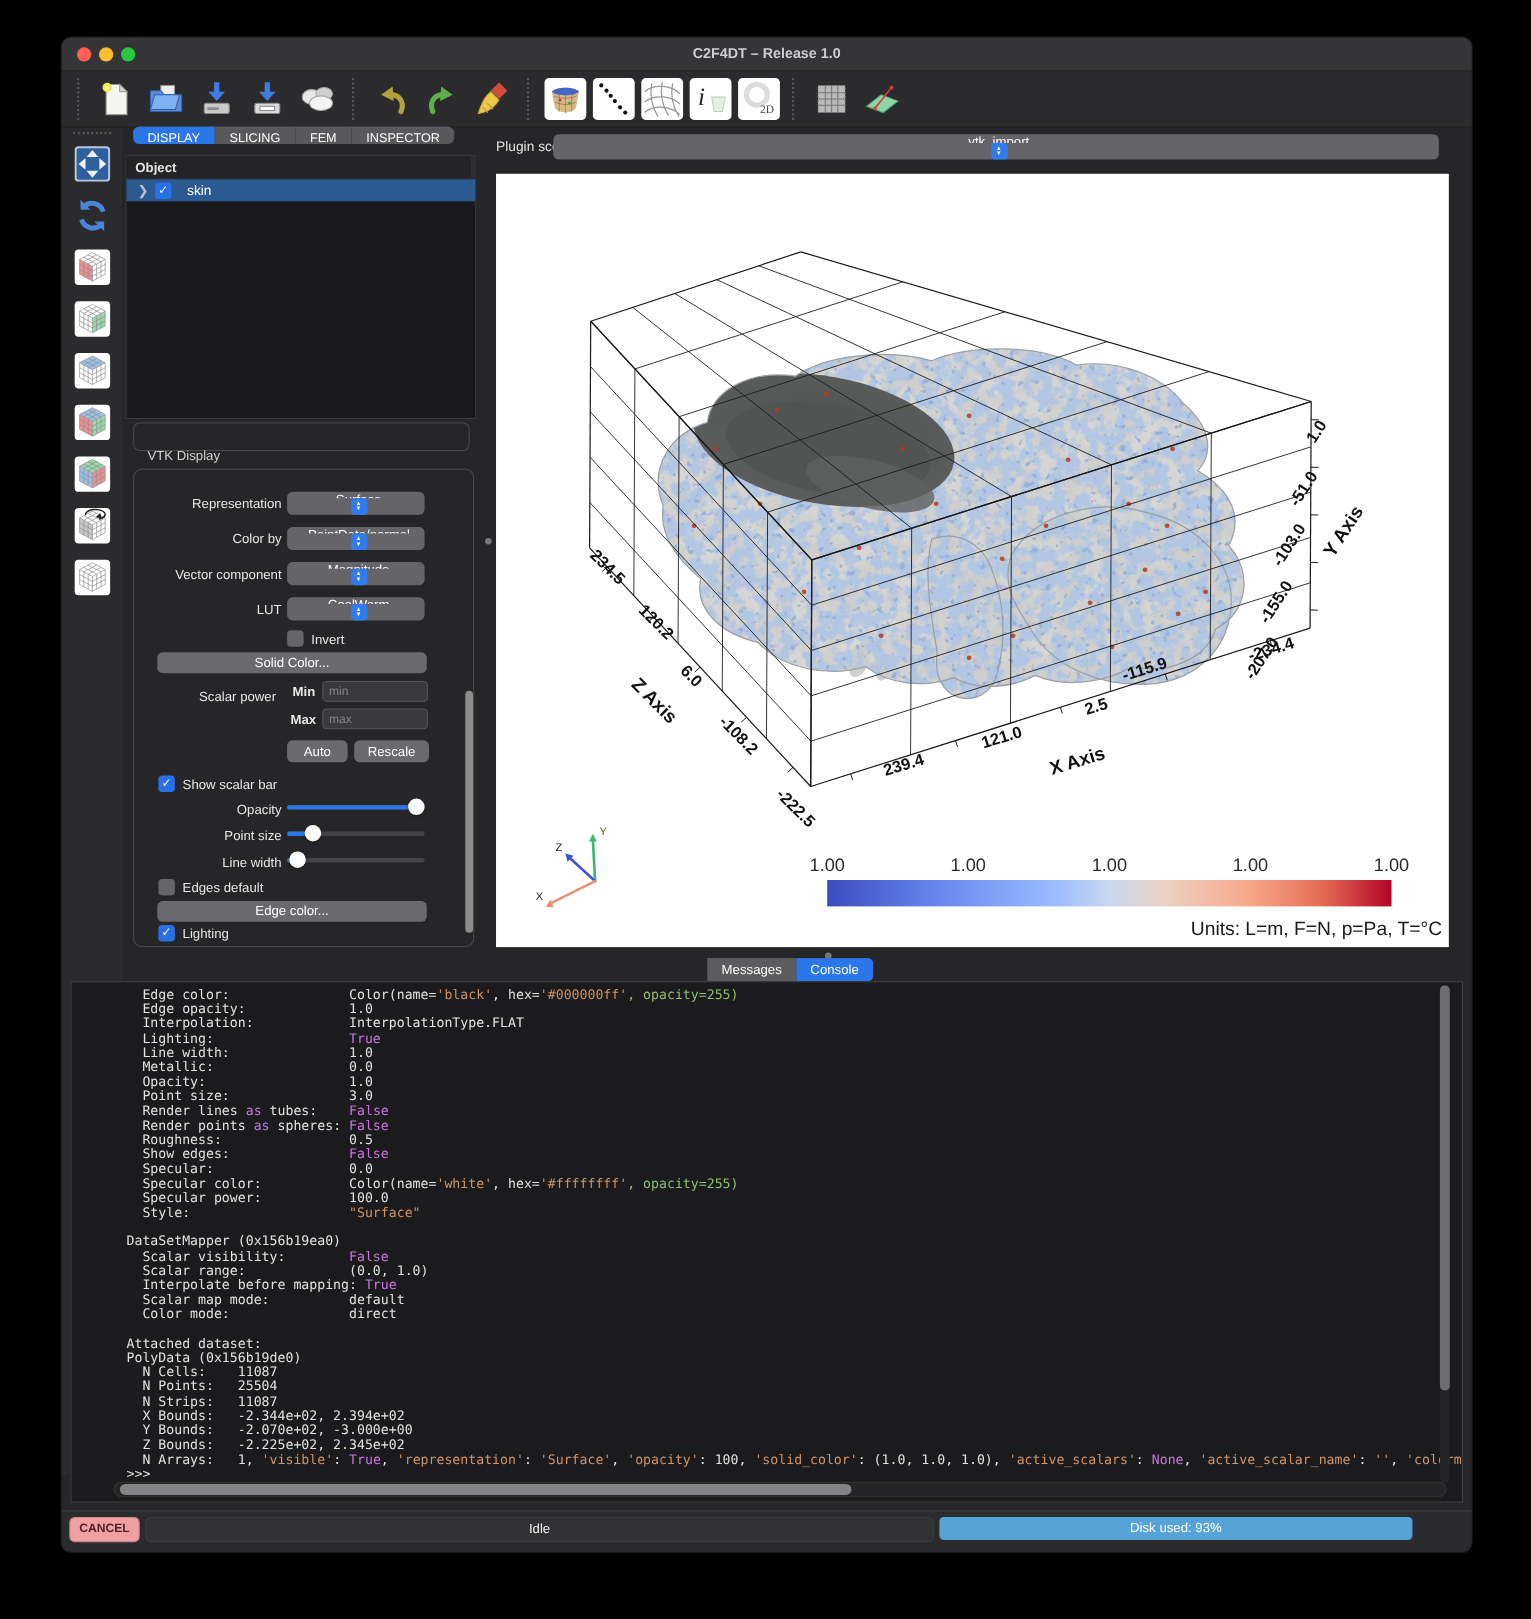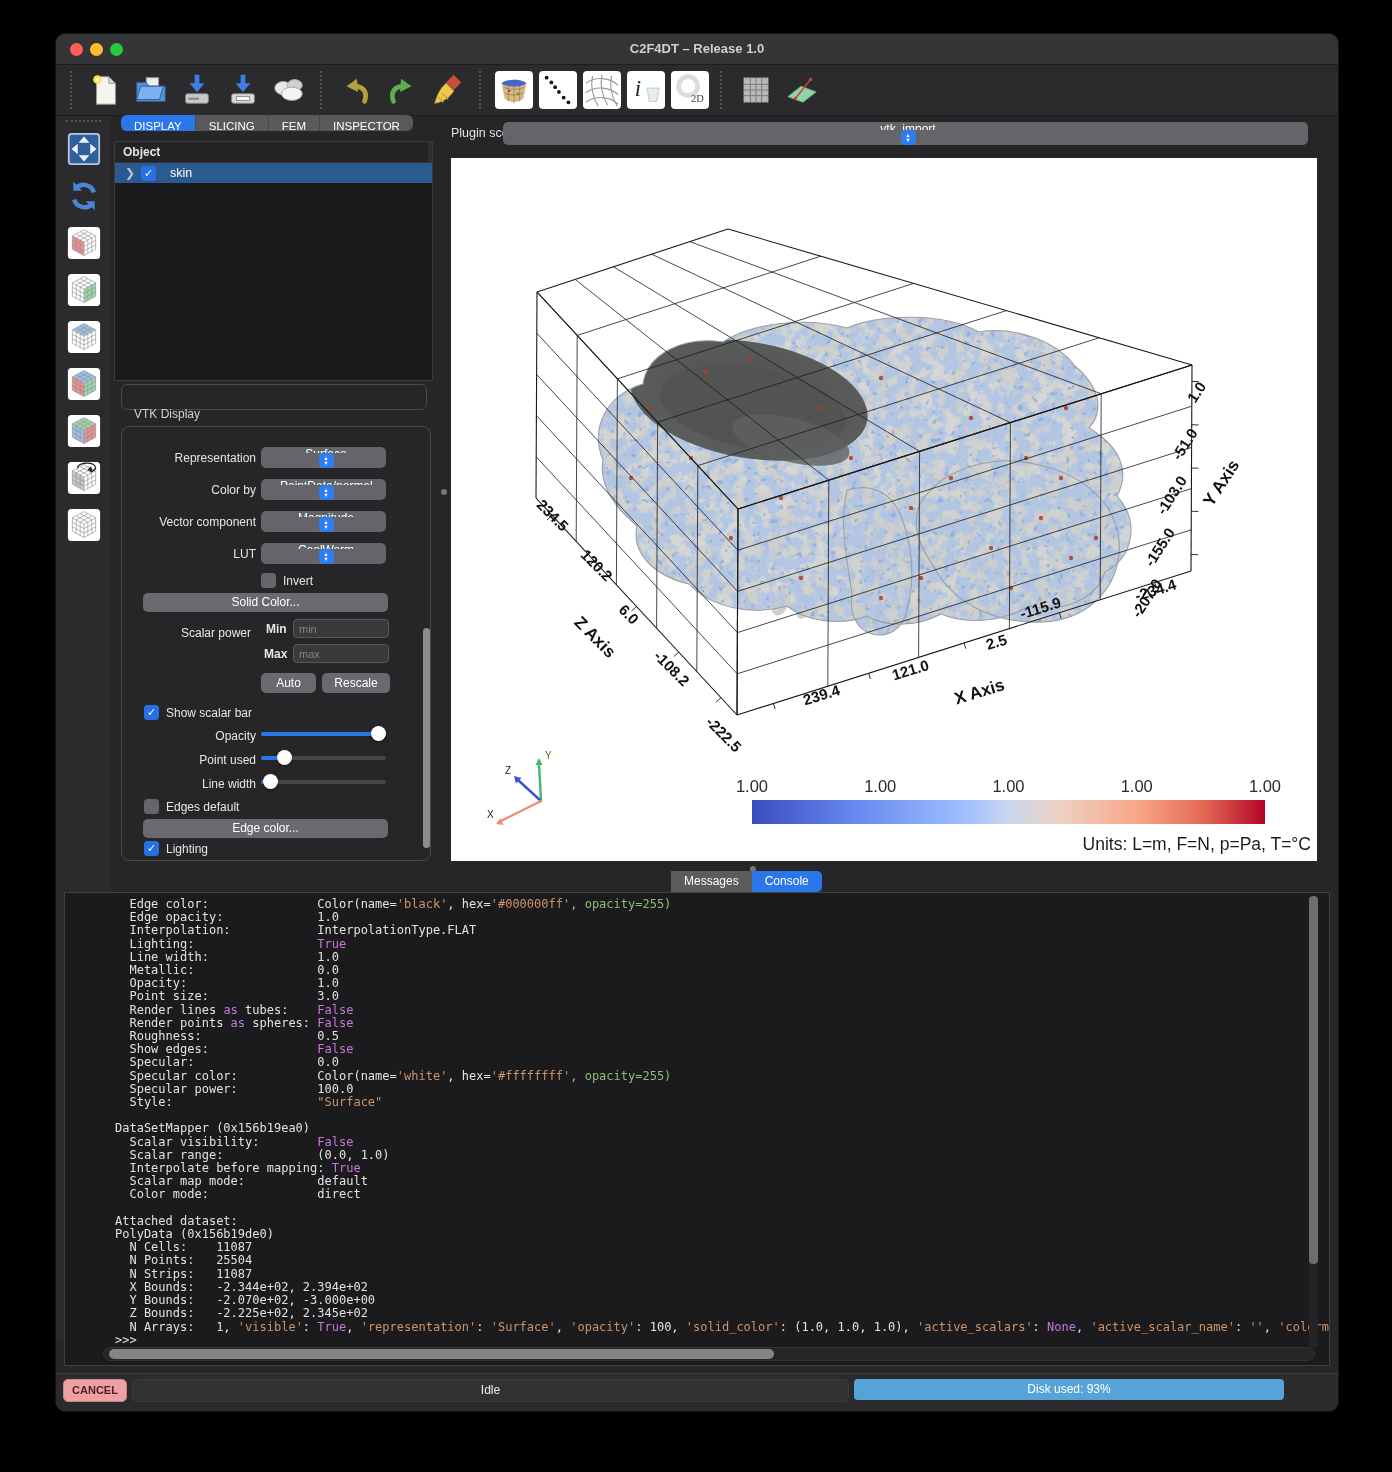--- a/index.html
+++ b/index.html
@@ -45,21 +45,21 @@
     font-size:11px;padding:0 5px;box-sizing:border-box;font-family:"Liberation Sans",sans-serif;}
   .sinput::placeholder{color:#86868a;}
   .cklabel{position:absolute;color:#e6e6e6;font-size:12px;}
   .slider{position:absolute;width:125px;height:15px;}
   .strack{position:absolute;top:6px;left:0;width:100%;height:4px;border-radius:2px;background:#454547;}
   .sfill{position:absolute;top:6px;left:0;height:4px;border-radius:2px;background:#2b76e8;}
   .sknob{position:absolute;top:0;width:15px;height:15px;border-radius:50%;background:#fff;box-shadow:0 1px 2px rgba(0,0,0,.5);}
   .vscroll{position:absolute;left:367px;top:594px;width:7px;height:220px;border-radius:3.5px;background:#8c8c8c;}
   .vp{position:absolute;left:395px;top:124px;width:866px;height:703px;background:#fff;}
   .sdot{position:absolute;width:6px;height:6px;border-radius:50%;background:#77777a;}
-  .ctabs{position:absolute;top:837px;left:575px;height:21px;display:flex;border-radius:5px;overflow:hidden;padding-left:40px;}
+  .ctabs{position:absolute;top:837px;left:547px;height:21px;display:flex;border-radius:5px;overflow:hidden;padding-left:40px;}
   .ctab{font-size:12px;color:#fff;line-height:21px;padding:0 13px;background:#5c5c5e;}
   .ctab.active{background:#2b76e8;}
   .consolebox{position:absolute;left:8px;top:858px;width:1266px;height:474px;background:#1b1b1d;
     border:1px solid #404042;box-sizing:border-box;overflow:hidden;}
   .console{position:absolute;left:50px;top:5px;right:14px;font-family:"DejaVu Sans Mono",monospace;
     font-size:12px;line-height:13.2px;white-space:pre;color:#e2e2e2;}
   .console .s{color:#cf9368;} .console .k{color:#c678dd;} .console .g{color:#8fbf72;}
   .hscroll{position:absolute;left:47px;top:1313px;width:1212px;height:14px;background:#252527;border:1px solid #333;
     border-radius:7px;box-sizing:border-box;}
   .hthumb{position:absolute;left:5px;top:1px;width:665px;height:10px;background:#848486;border-radius:5px;}
@@ -372,21 +372,21 @@
 
   <span class="checkbox on" style="position:absolute;left:88px;top:671px;">✓</span>
   <div class="cklabel" style="left:110px;top:672px;">Show scalar bar</div>
 
   <div class="ctl-label" style="left:60px;top:695px;">Opacity</div>
   <div class="slider" style="left:205px;top:692px;">
     <div class="strack"></div>
       <div class="sfill" style="width:100%;"></div>
       <div class="sknob" style="left:110px;"></div>
   </div>
-  <div class="ctl-label" style="left:60px;top:719px;">Point used</div>
+  <div class="ctl-label" style="left:60px;top:719px;">Point size</div>
   <div class="slider" style="left:205px;top:716px;">
     <div class="strack"></div>
       <div class="sfill" style="width:22px;"></div>
       <div class="sknob" style="left:16px;"></div>
   </div>
   <div class="ctl-label" style="left:60px;top:743px;">Line width</div>
   <div class="slider" style="left:205px;top:740px;">
     <div class="strack"></div>
       <div class="sfill" style="width:8px;"></div>
       <div class="sknob" style="left:2px;"></div>

